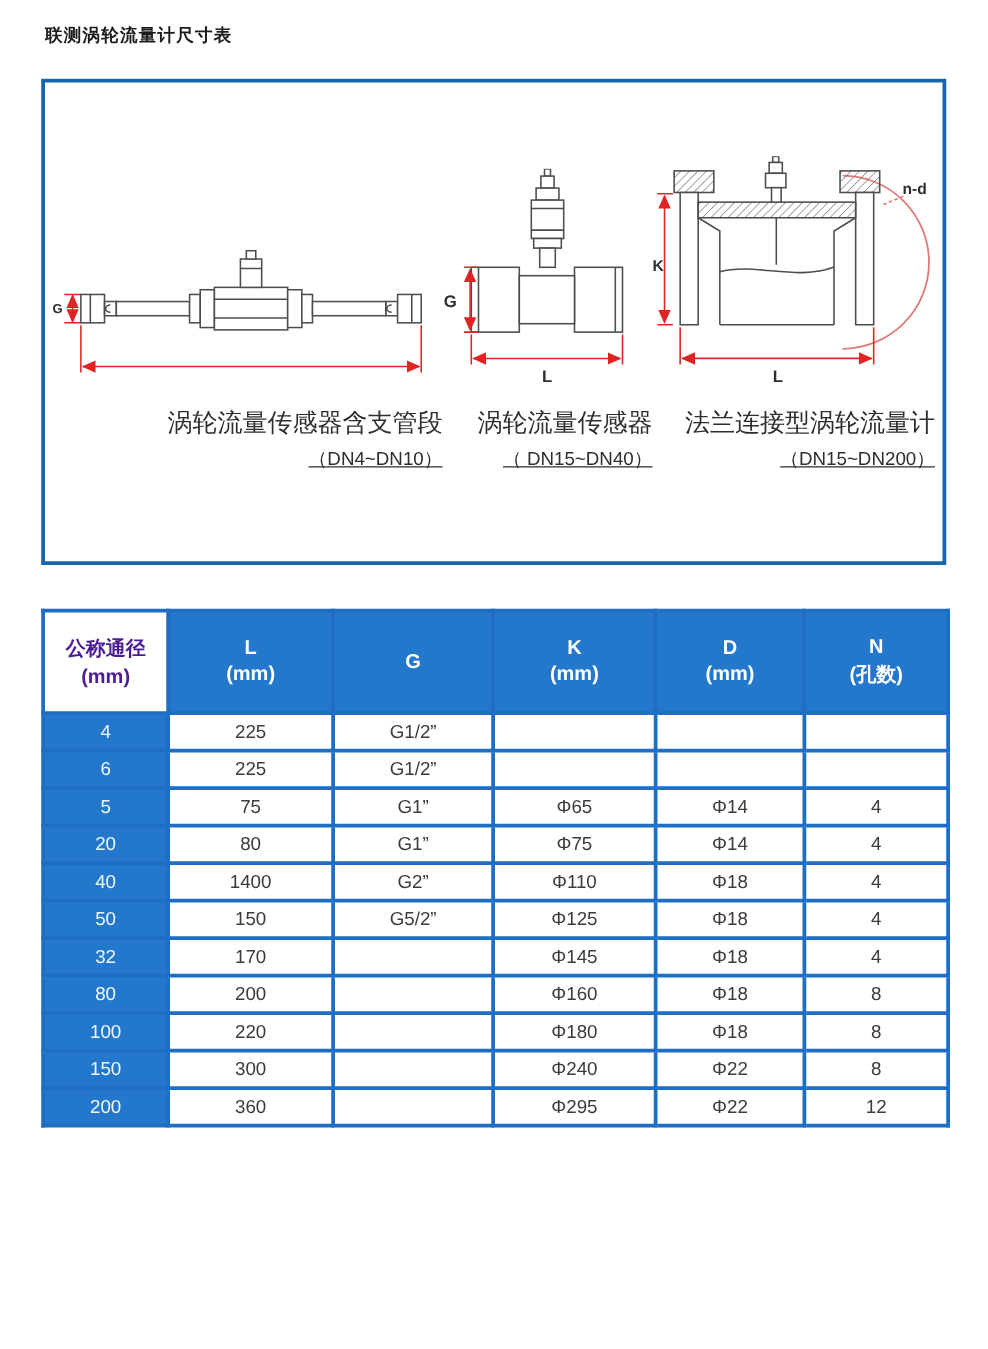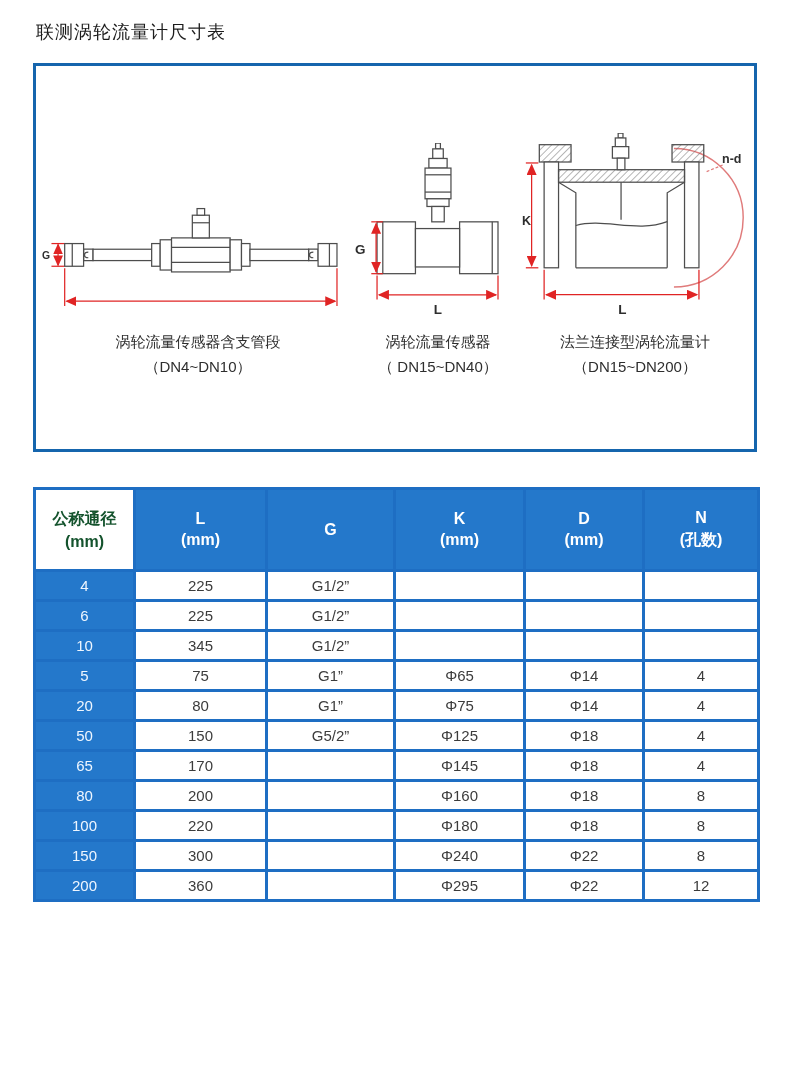--- a/index.html
+++ b/index.html
@@ -3,45 +3,45 @@
 <meta charset="utf-8">
 <style>
   * { box-sizing: border-box; margin: 0; padding: 0; }
   html,body { background:#fff; }
   body {
     width: 790px; height: 1079px; position: relative; overflow: hidden;
     font-family: "Liberation Sans", "DejaVu Sans", sans-serif;
   }
   .page-title {
     position: absolute; left: 36px; top: 20px;
-    font-size: 18px; font-weight: 400; color: #1c1c1c; letter-spacing: 1px;
+    font-size: 14px; font-weight: 700; color: #1c1c1c; letter-spacing: 1px;
   }
   .fig-box {
     position: absolute; left: 33px; top: 63px; width: 724px; height: 389px;
     border: 3px solid #1565ad; background: #fff;
   }
   .figs {
     display: flex; width: 100%; height: 100%;
     justify-content: space-between; align-items: flex-end;
     padding: 0 10px 72px 6px;
   }
-  .figure { display: flex; flex-direction: column; align-items: center; }
+  .figure { display: flex; flex-direction: column; align-items: flex-end; }
   .figure svg { display: block; }
-  .cap1 { margin-top: 16px; font-size: 15px; color: #2e2e2e; white-space: nowrap; }
-  .cap2 { margin-top: 6px; font-size: 15px; color: #2e2e2e; white-space: nowrap; }
+  .cap1 { margin-top: 16px; font-size: 20px; color: #2e2e2e; white-space: nowrap; }
+  .cap2 { margin-top: 6px; font-size: 15px; color: #2e2e2e; white-space: nowrap; text-decoration: underline; }
 
   .dim-table {
     position: absolute; left: 33px; top: 487px; width: 724px;
     border-collapse: collapse; table-layout: fixed;
   }
   .dim-table th, .dim-table td { border: 3px solid #1e6ec3; padding: 0; text-align: center; }
   .dim-table th {
     background: #2478cb; color: #ffffff; font-size: 16px; font-weight: 700; height: 82px;
   }
-  .dim-table th.corner { background: #ffffff; color: #14532d; }
+  .dim-table th.corner { background: #ffffff; color: #4c1d95; }
   .hwrap { display: flex; flex-direction: column; justify-content: center; gap: 3px; height: 100%; }
   .hwrap .l2 { font-size: 16px; }
   .hwrap .l2:empty { display: none; }
   .dim-table td {
     height: 30px; font-size: 15px; color: #3c3c3c; background: #ffffff;
   }
   .dim-table td.dn { background: #2478cb; color: #eef6ff; }
 
   .dline { stroke: #e02424; stroke-width: 1.3; fill: none; }
   .pline { stroke: #4d4d4d; stroke-width: 1.3; fill: none; }
@@ -248,53 +248,53 @@
       </tr>
       <tr>
         <td class="dn">6</td>
         <td>225</td>
         <td>G1/2”</td>
         <td></td>
         <td></td>
         <td></td>
       </tr>
       <tr>
-        <td class="dn">10</td>
-        <td>345</td>
-        <td>G1/2”</td>
-        <td></td>
-        <td></td>
-        <td></td>
-      </tr>
-      <tr>
         <td class="dn">5</td>
         <td>75</td>
         <td>G1”</td>
         <td>Φ65</td>
         <td>Φ14</td>
         <td>4</td>
       </tr>
       <tr>
         <td class="dn">20</td>
         <td>80</td>
         <td>G1”</td>
         <td>Φ75</td>
         <td>Φ14</td>
         <td>4</td>
       </tr>
       <tr>
+        <td class="dn">40</td>
+        <td>1400</td>
+        <td>G2”</td>
+        <td>Φ110</td>
+        <td>Φ18</td>
+        <td>4</td>
+      </tr>
+      <tr>
         <td class="dn">50</td>
         <td>150</td>
         <td>G5/2”</td>
         <td>Φ125</td>
         <td>Φ18</td>
         <td>4</td>
       </tr>
       <tr>
-        <td class="dn">65</td>
+        <td class="dn">32</td>
         <td>170</td>
         <td></td>
         <td>Φ145</td>
         <td>Φ18</td>
         <td>4</td>
       </tr>
       <tr>
         <td class="dn">80</td>
         <td>200</td>
         <td></td>

